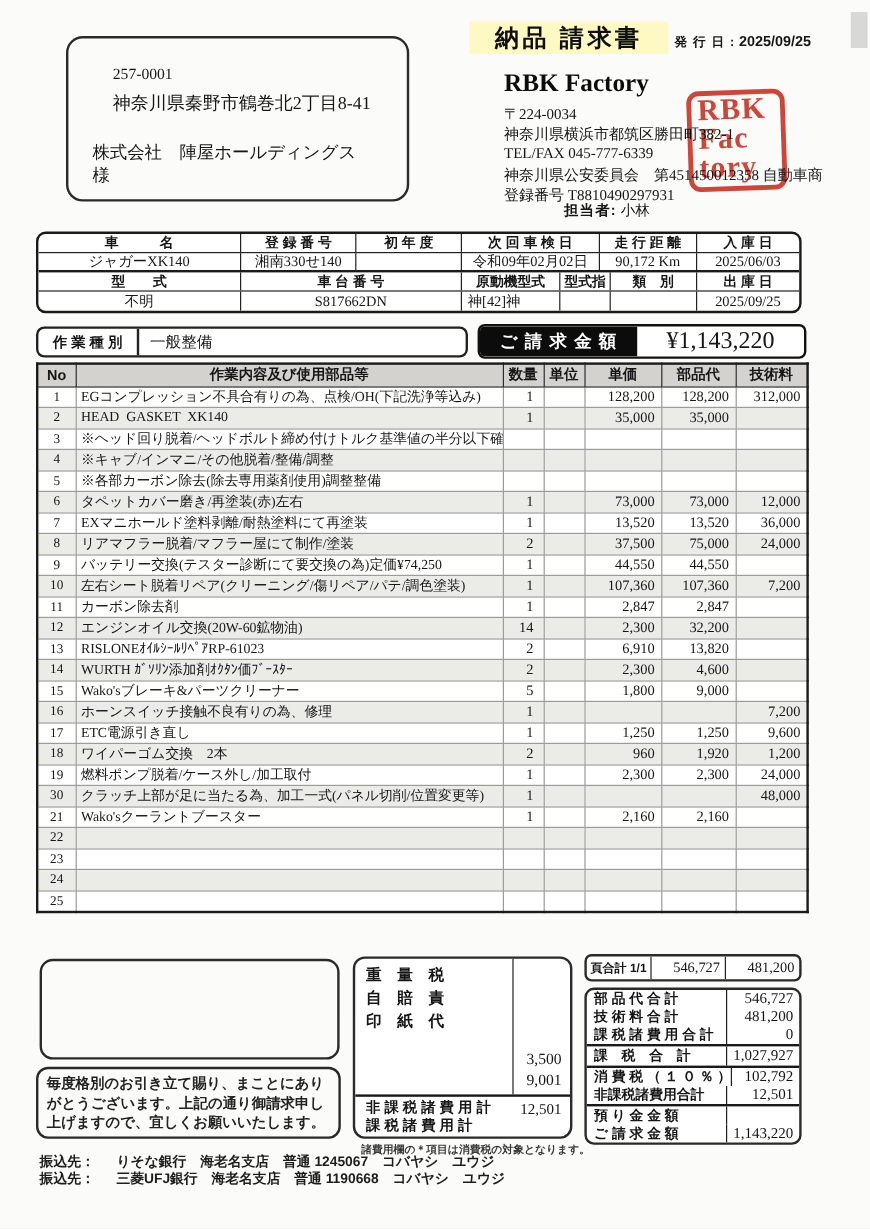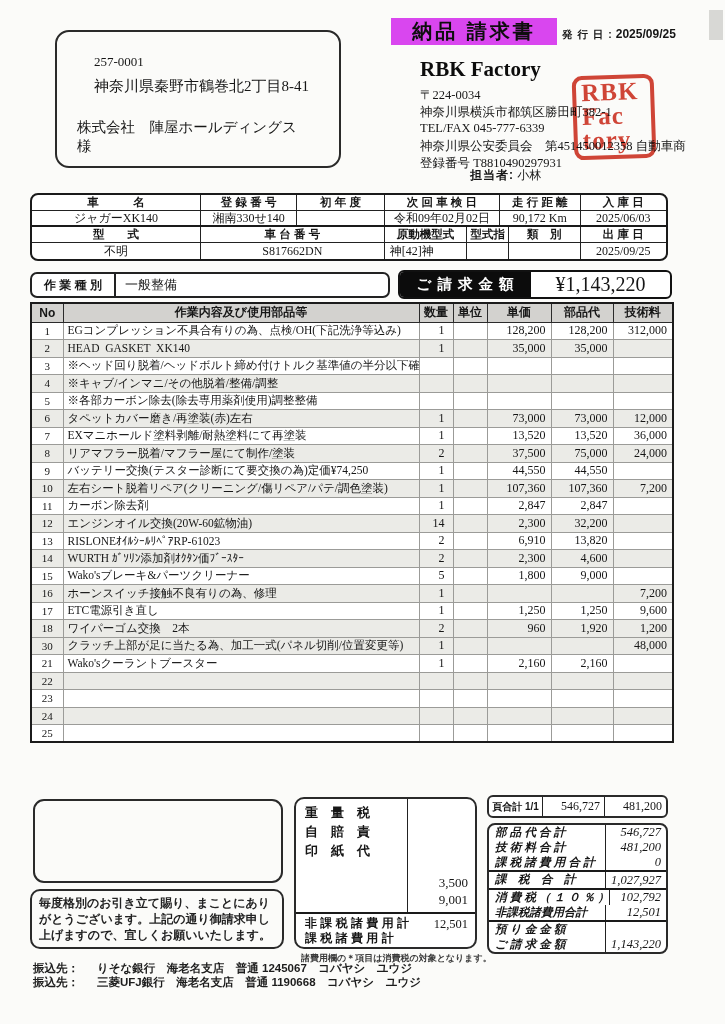--- a/index.html
+++ b/index.html
@@ -10,22 +10,22 @@
     font-family: "Liberation Sans", sans-serif;
   }
   .serif { font-family: "Liberation Serif", "DejaVu Serif", serif; }
 
   
   .artifact-tr { position:absolute; right:2px; top:10px; width:14px; height:30px; background:#d8d8d5; }
 
   
   .title-banner {
     position:absolute; left:391px; top:18px; width:166px; height:27px;
-    background:#d946ef; display:flex; align-items:center; justify-content:center;
-    font-family:Liberation Sans, sans-serif;
+    background:#fef9c3; display:flex; align-items:center; justify-content:center;
+    font-family:Liberation Serif, serif;
     font-weight:bold; font-size:20px; letter-spacing:3px; color:#0e0e0e;
   }
   .issue-date { position:absolute; left:562px; top:27px; display:flex; gap:3px; align-items:baseline; }
   .issue-date .lab { font-weight:bold; font-size:10.5px; letter-spacing:1px; }
   .issue-date .val { font-weight:bold; font-size:12px; }
 
   
   .customer-box {
     position:absolute; left:55px; top:30px; width:286px; height:138px;
     border:2px solid #2a2a2a; border-radius:14px; background:transparent;
@@ -109,21 +109,21 @@
     border:2px solid #2a2a2a; border-radius:10px;
     padding:5px 7px; font-weight:bold; font-size:12px; line-height:1.33; color:#222;
   }
 
   
   .fees-box {
     position:absolute; left:294px; top:797px; width:183px; height:152px;
     border:2px solid #2a2a2a; border-radius:10px; overflow:hidden; display:flex; flex-direction:column; background:#fff;
   }
   .fees-top { height:117px; display:flex; }
-  .fees-labels { width:112px; border-right:1px solid #222; padding:5px 0 0 9px; }
+  .fees-labels { width:132px; border-right:1px solid #222; padding:5px 0 0 9px; }
   .fee-label { font-weight:bold; font-size:13px; height:19px; }
   .fees-values { flex:1; display:flex; flex-direction:column; justify-content:flex-end; padding:0 7px 3px 0; }
   .fee-value { font-size:13px; text-align:right; height:17px; }
   .fees-bottom { border-top:2px solid #1a1a1a; flex:1; padding-top:2px; }
   .fee-brow { display:flex; height:15.5px; align-items:flex-end; }
   .fb-label { flex:0 0 112px; padding-left:9px; font-weight:bold; font-size:12px; white-space:nowrap; }
   .fb-value { flex:1; text-align:right; padding-right:7px; font-size:12.5px; }
   .footnote { position:absolute; left:301px; top:952px; font-size:9px; font-weight:bold; color:#3a3a3a; }
 
   
@@ -131,21 +131,21 @@
     position:absolute; left:487px; top:795px; width:181px; height:23px;
     border:2px solid #2a2a2a; border-radius:6px; display:flex; overflow:hidden; background:#fff;
   }
   .pt-label { width:54px; border-right:1px solid #222; display:flex; align-items:center; justify-content:center; font-weight:bold; font-size:10px; white-space:nowrap; }
   .pt-val { flex:1; border-right:1px solid #222; display:flex; align-items:center; justify-content:flex-end; padding-right:4px; font-size:12px; }
   .pt-val:last-child { border-right:none; }
   .summary-box {
     position:absolute; left:487px; top:823px; width:181px; height:131px;
     border:2px solid #2a2a2a; border-radius:8px; overflow:hidden; display:flex; flex-direction:column; background:#fff;
   }
-  .sum-row { flex:1; display:flex; align-items:flex-end;font-style:italic; }
+  .sum-row { flex:1; display:flex; align-items:flex-start; }
   .sum-row.sep { border-top:2px solid #1a1a1a; }
   .sum-label { flex:0 0 117px; height:100%; border-right:1px solid #222; display:flex; align-items:center; padding-left:6px; font-weight:bold; font-size:11.5px; white-space:nowrap; }
   .sum-value { flex:1; text-align:right; padding-right:5px; font-family:"Liberation Serif","DejaVu Serif",serif; font-size:12.5px; }
 
   
   .banks { position:absolute; left:33px; top:961px; }
   .bank-row { display:flex; height:14.5px; align-items:center; font-weight:bold; font-size:11.5px; color:#1d1d1d; }
   .bank-label { width:64px; }
   .bank-detail { white-space:nowrap; }
 </style>
@@ -407,20 +407,29 @@
         </tr>
         <tr class="stripe">
           <td class="no">18</td>
           <td class="desc">ワイパーゴム交換　2本</td>
           <td class="qty">2</td>
           <td class="unit"></td>
           <td class="num">960</td>
           <td class="num">1,920</td>
           <td class="num">1,200</td>
         </tr>
+        <tr>
+          <td class="no">19</td>
+          <td class="desc">燃料ポンプ脱着/ケース外し/加工取付</td>
+          <td class="qty">1</td>
+          <td class="unit"></td>
+          <td class="num">2,300</td>
+          <td class="num">2,300</td>
+          <td class="num">24,000</td>
+        </tr>
         <tr class="stripe">
           <td class="no">30</td>
           <td class="desc">クラッチ上部が足に当たる為、加工一式(パネル切削/位置変更等)</td>
           <td class="qty">1</td>
           <td class="unit"></td>
           <td class="num"></td>
           <td class="num"></td>
           <td class="num">48,000</td>
         </tr>
         <tr>

